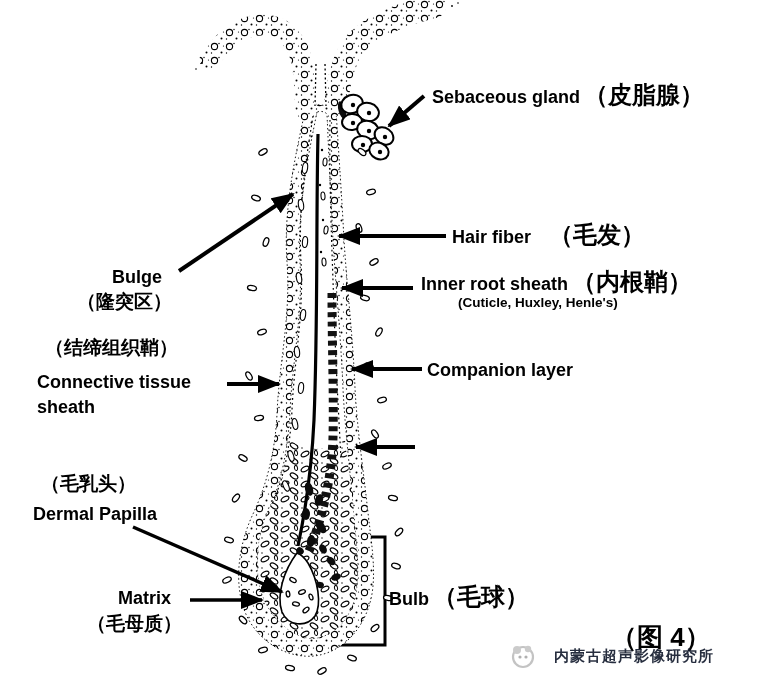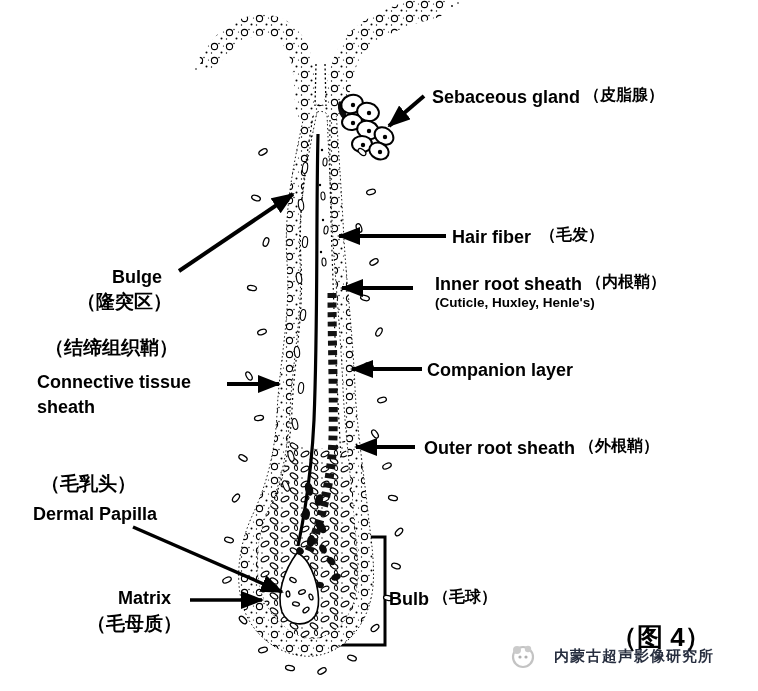--- a/index.html
+++ b/index.html
@@ -2,23 +2,23 @@
 <html><head>
 <meta charset="utf-8">
 <style>
   html,body{margin:0;padding:0;background:#ffffff;}
   .canvas{position:relative;width:758px;height:691px;background:#ffffff;overflow:hidden;
           font-family:"Liberation Sans",sans-serif;color:#000;}
   svg.diagram{position:absolute;left:0;top:0;z-index:1;}
   .lbl{position:absolute;font-weight:bold;white-space:nowrap;z-index:2;}
   .row{display:flex;align-items:flex-end;}
   .en{font-size:18px;line-height:22px;}
-  .cn{font-size:16px;line-height:26px;}
+  .cn{font-size:24px;line-height:26px;}
   .cnL{font-size:19px;line-height:28px;}
-  .sub{font-size:13.5px;line-height:16px;font-weight:bold;}
+  .sub{font-size:13.5px;line-height:16px;font-weight:bold;margin-left:37px;}
   .fig{font-size:26px;line-height:30px;font-weight:bold;z-index:2;}
   .wm{position:absolute;display:flex;align-items:center;gap:16px;z-index:3;
       font-size:15px;font-weight:bold;color:#0f172a;opacity:0.9;letter-spacing:1px;}
   .ov{fill:#fff;stroke:#000;stroke-width:1.3;}
   .ov2{fill:#fff;stroke:#000;stroke-width:1.1;}
   .dk{fill:#0c0c0c;}
 </style>
 </head>
 <body>
 
@@ -205,41 +205,37 @@
       <path d="M 133,527 L 282,592" marker-end="url(#ah)" stroke-width="3.5"></path>
       <path d="M 190,600 L 262,600" marker-end="url(#ah)" stroke-width="3.5"></path>
     </g>
   </svg>
 
   <div class="lbl row" style="left:432px;top:82px;gap:4px">
     <span class="en">Sebaceous gland</span>
     <span class="cn">（皮脂腺）</span>
   </div>
 
-  <div class="lbl row" style="left:452px;top:222px;gap:9px">
+  <div class="lbl row" style="left:452px;top:222px;gap:18px">
     <span class="en">Hair fiber</span>
     <span class="cn">（毛发）</span>
   </div>
 
-  <div class="lbl" style="left:435px;top:269px">
+  <div class="lbl" style="left:421px;top:269px">
     <div class="row" style="gap:4px">
       <span class="en">Inner root sheath</span>
       <span class="cn">（内根鞘）</span>
     </div>
     <div class="sub">(Cuticle, Huxley, Henle's)</div>
   </div>
 
   <div class="lbl" style="left:427px;top:359px">
     <span class="en">Companion layer</span>
   </div>
 
-  <div class="lbl row" style="left:424px;top:433px;gap:4px">
-    <span class="en">Outer root sheath</span>
-    <span class="cn">（外根鞘）</span>
-  </div>
 
   <div class="lbl en" style="left:112px;top:266px">Bulge</div>
   <div class="lbl cnL" style="left:77px;top:288px">（隆突区）</div>
 
   <div class="lbl cnL" style="left:45px;top:334px">（结缔组织鞘）</div>
   <div class="lbl cnL" style="left:41px;top:470px">（毛乳头）</div>
 
   <div class="lbl en" style="left:37px;top:370px;line-height:25px">
     <div>Connective tissue</div>
     <div>sheath</div>

